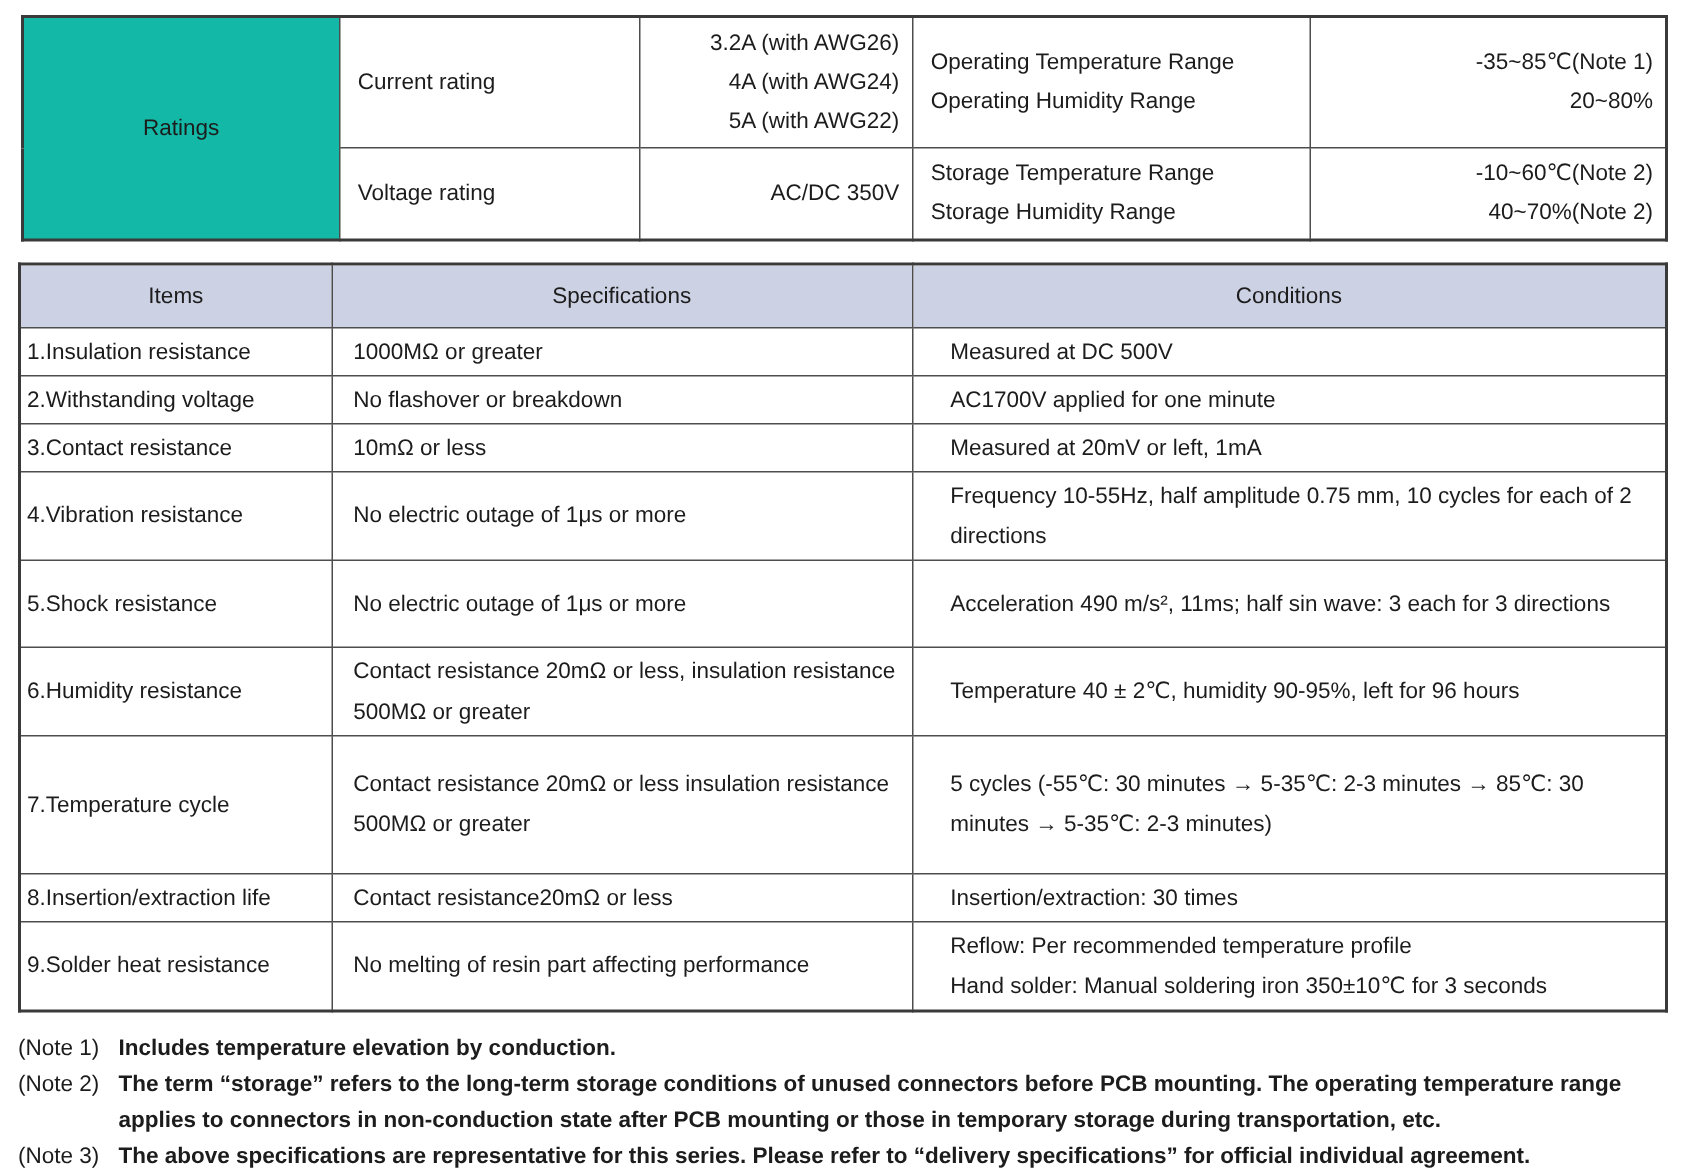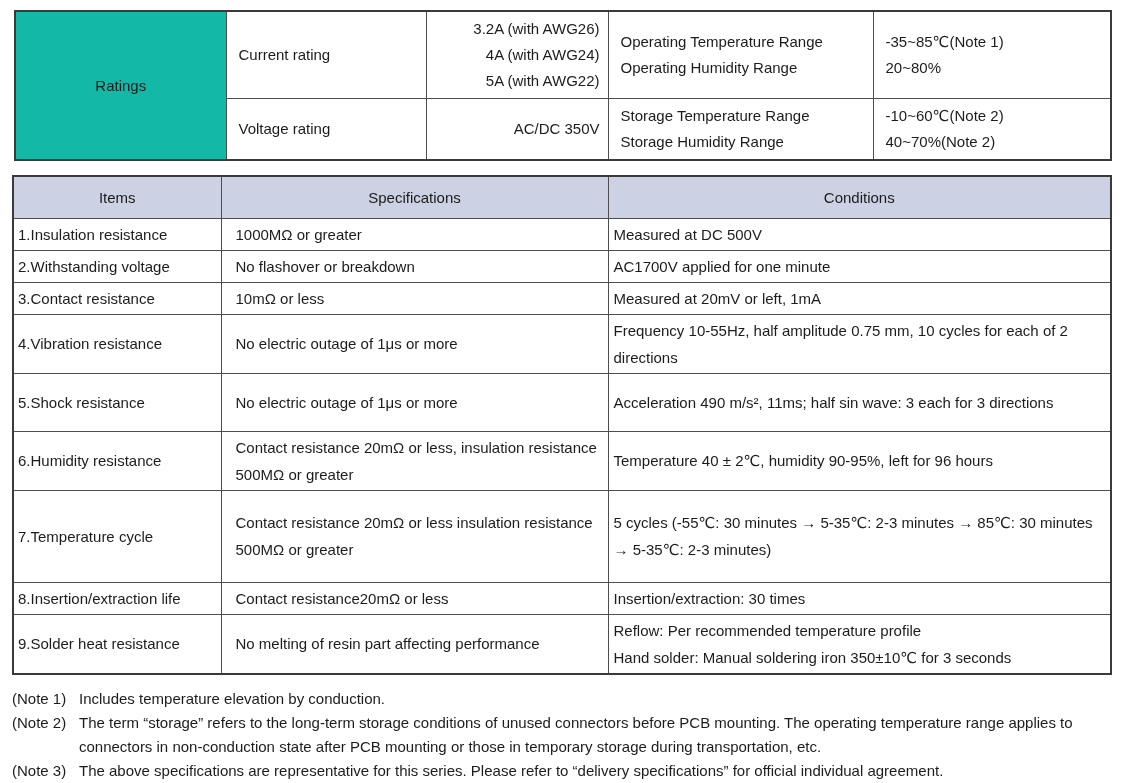--- a/index.html
+++ b/index.html
@@ -33,51 +33,51 @@
   table.ratings { width: 1096px; margin-left: 2px; }
   table.ratings td { padding: 4px 8px 4px 12px; line-height: 26px; }
   .ratings-cell {
     background: #14b8a6;
     text-align: center;
     padding: 0 !important;
   }
   td.cur-values { line-height: 22px; padding-left: 12px; text-align: right; }
   td.range-labels { padding-left: 13px; }
   td.range-values { padding-left: 8px; padding-right: 8px; }
-  .vn { display: flex; justify-content: flex-start; }
+  .vn { display: flex; justify-content: flex-end; }
   .vn .note-ref { text-align: right; }
   tr.rt-r1 td { height: 86px; }
   tr.rt-r2 td { height: 60px; }
 
   
   table.spec { width: 1098px; margin-top: 14px; }
   table.spec th {
     background: #ccd1e3;
     font-weight: normal;
     text-align: center;
     height: 42px;
     padding: 2px 4px;
   }
   table.spec td {
     padding: 2px 10px 2px 14px;
     line-height: 27px;
   }
   table.spec td:first-child { padding-left: 4px; }
-  table.spec td:nth-child(3) { padding-left: 5px; margin-left: 20px; }
+  table.spec td:nth-child(3) { padding-left: 25px; margin-left: 20px; }
   tr.h30 td { height: 30px; padding-left: 14px; }
   tr.h28 td { height: 28px; }
   tr.h56 td { height: 56px; }
   tr.h58 td { height: 58px; }
   tr.h92 td { height: 92px; }
 
   
   .notes { margin-top: 12px; font-size: 15px; line-height: 24px; width: 1110px; }
   .note { display: flex; }
   .nlabel { flex: 0 0 67px; }
-  .ntext { flex: 1; }
+  .ntext { flex: 1; font-weight: bold; }
 </style>
 </head>
 <body>
 
 <div class="page">
 
   <table class="tbl ratings">
     <colgroup>
       <col style="width:211px">
         <col style="width:200px">

